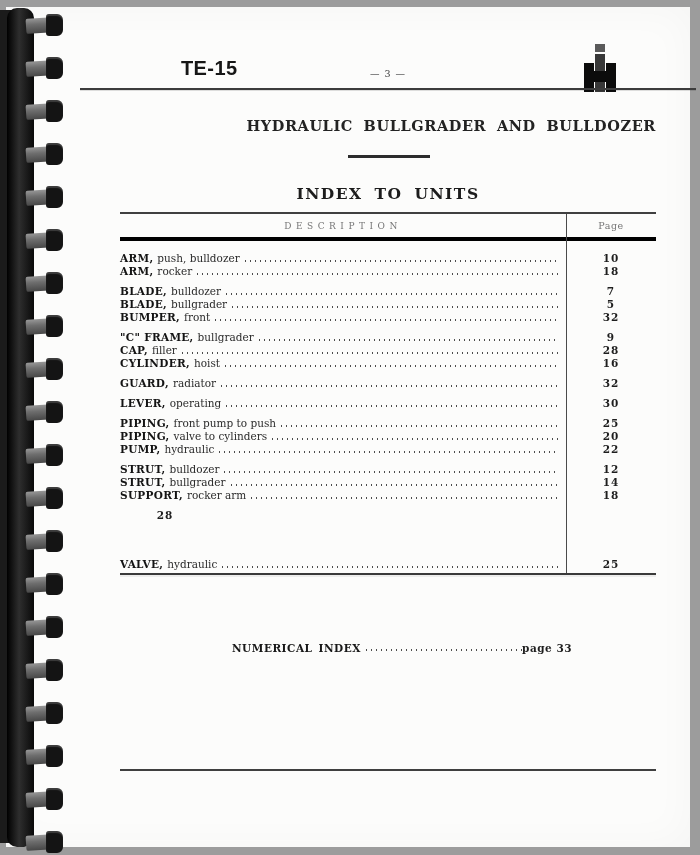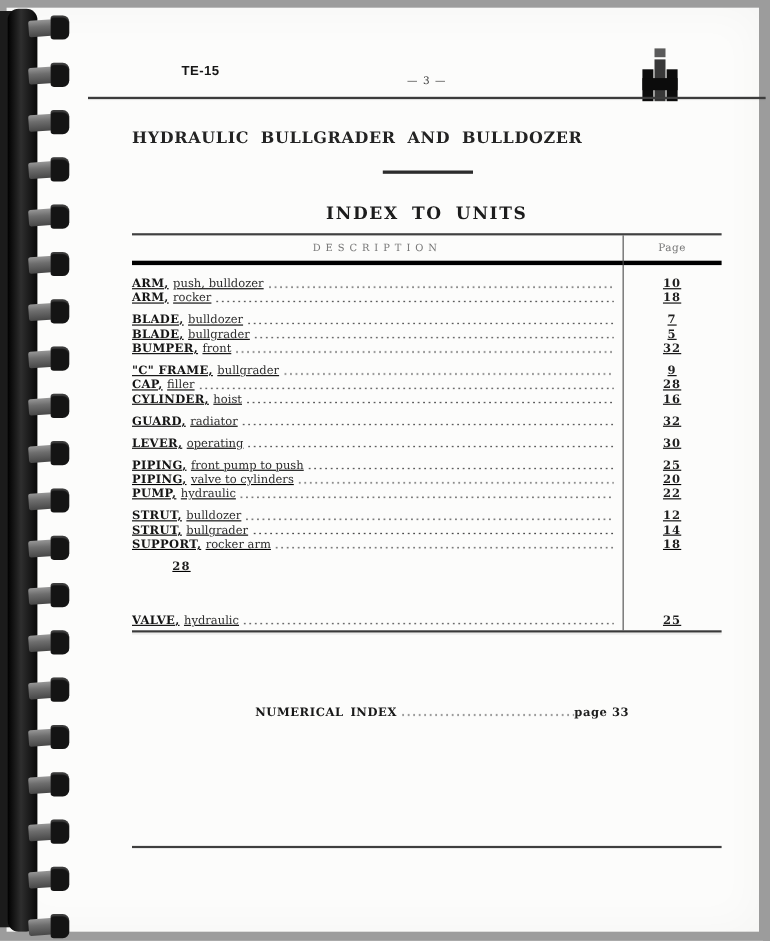--- a/index.html
+++ b/index.html
@@ -10,50 +10,50 @@
     --bindink:#141414;
   }
   *{margin:0;padding:0;box-sizing:border-box;}
   body{font-family:"DejaVu Serif", serif; background:#777;}
   .canvas{position:relative;width:700px;height:855px;background:var(--scanbg);overflow:hidden;}
   .paper{position:absolute;left:6px;top:7px;width:684px;height:840px;background:var(--paper);
          box-shadow:inset 0 0 40px rgba(0,0,0,0.03);}
   .content{position:absolute;left:114px;top:0;width:536px;height:840px;}
 
   
-  .doc-code{position:absolute;left:45px;top:50px;font-family:"Liberation Sans",sans-serif;
-            font-weight:bold;font-size:12px;letter-spacing:0.4px;color:#161616;}
+  .doc-code{position:absolute;left:61px;top:50px;font-family:"Liberation Sans",sans-serif;
+            font-weight:bold;font-size:20px;letter-spacing:0.4px;color:#161616;}
   .page-num{position:absolute;left:0;top:61px;width:100%;text-align:center;
             font-size:9.5px;color:#3a3a3a;letter-spacing:1px;}
   .header-rule{position:absolute;left:-40px;top:81px;width:616px;height:2px;background:#3c3c3c;
                box-shadow:0 1px 0 rgba(0,0,0,0.12);}
 
   
   .ih-logo{position:absolute;left:464px;top:37px;width:32px;height:48px;}
   .ih-dot{position:absolute;left:11px;top:0;width:10px;height:8px;background:#5a5a5a;}
   .ih-stem{position:absolute;left:11px;top:10px;width:10px;height:38px;background:#383838;}
   .ih-vleft{position:absolute;left:0;top:19px;width:10px;height:29px;background:#0c0c0c;}
   .ih-vright{position:absolute;left:22px;top:19px;width:10px;height:29px;background:#0c0c0c;}
   .ih-cross{position:absolute;left:0;top:27px;width:32px;height:11px;background:#0c0c0c;}
 
   
-  .doc-title{position:absolute;left:0;top:110px;width:100%;text-align:left;
+  .doc-title{position:absolute;left:0;top:110px;width:100%;text-align:right;
              font-size:14.5px;font-weight:600;letter-spacing:0.6px;word-spacing:5px;color:#232323;}
   .title-divider{position:absolute;left:228px;top:148px;width:82px;height:2.5px;background:#2c2c2c;}
   .index-title{position:absolute;left:0;top:177px;width:100%;text-align:center;
                font-size:15.5px;font-weight:bold;letter-spacing:1.5px;word-spacing:5px;color:#1c1c1c;}
 
   
   .index-table{position:absolute;left:0;top:205px;width:536px;border-top:2px solid #404040;
                border-bottom:2px solid #3a3a3a;box-shadow:0 2px 0 rgba(0,0,0,0.06);}
   .thead{display:flex;height:27px;border-bottom:4px solid #000000;align-items:center;}
   .th-desc{width:446px;text-align:center;font-size:9px;letter-spacing:4.5px;color:var(--hdrtext);}
   .th-page{width:90px;text-align:center;font-size:9.5px;color:var(--hdrtext);letter-spacing:0.5px;}
   .col-divider{position:absolute;left:446px;top:0;bottom:0;width:1px;background:#4a4a4a;}
-  .tbody{padding:11px 0 2px 0;text-decoration:underline;}
+  .tbody{padding:11px 0 2px 0;}
   .group{margin-bottom:7px;}
   .group:last-child{margin-bottom:0;margin-top:36px;}
   .row{display:flex;height:13px;line-height:13px;font-size:10.5px;}
   .desc-cell{width:446px;display:flex;align-items:baseline;padding-right:8px;}
   .term{font-weight:bold;color:#141414;letter-spacing:0.3px;white-space:pre;}
   .desc{color:#2b2b2b;margin-left:4px;white-space:pre;}
   .leader{flex:1;align-self:stretch;margin-left:3px;
           background-image:radial-gradient(circle,#4c4c4c 0.7px,transparent 0.95px);
           background-size:5px 4px;background-repeat:repeat-x;background-position:0 7px;}
   .page-cell{width:90px;text-align:center;font-weight:bold;font-size:10.5px;

